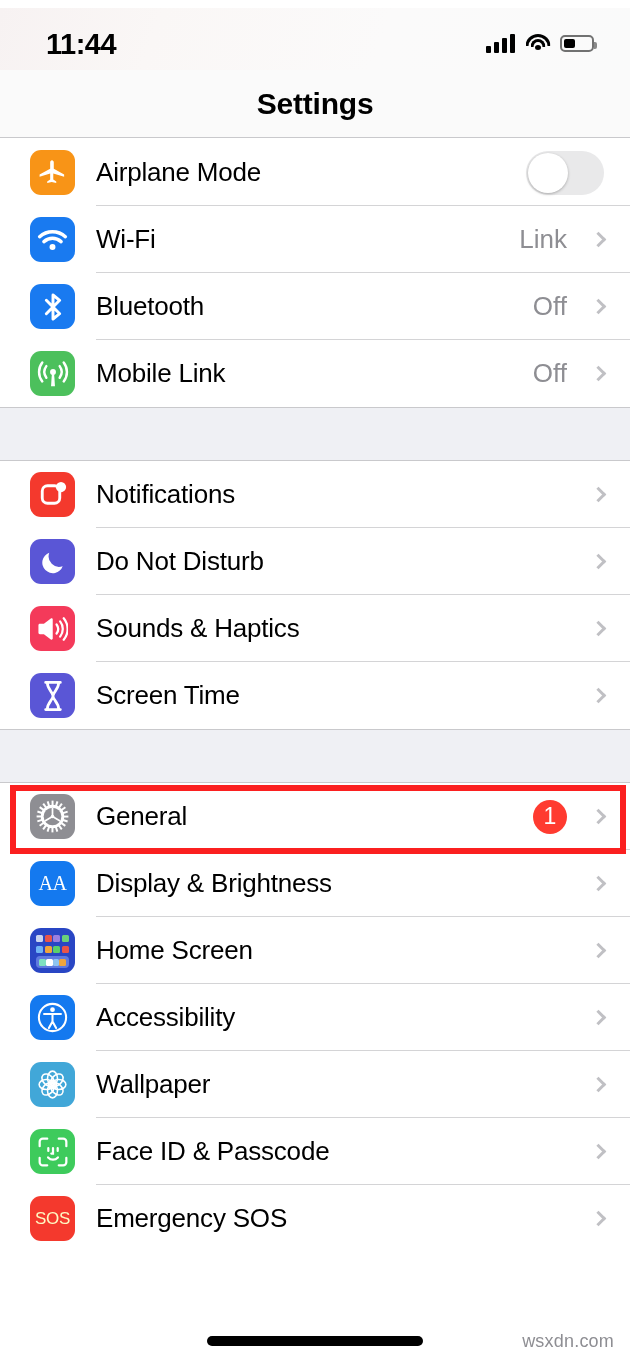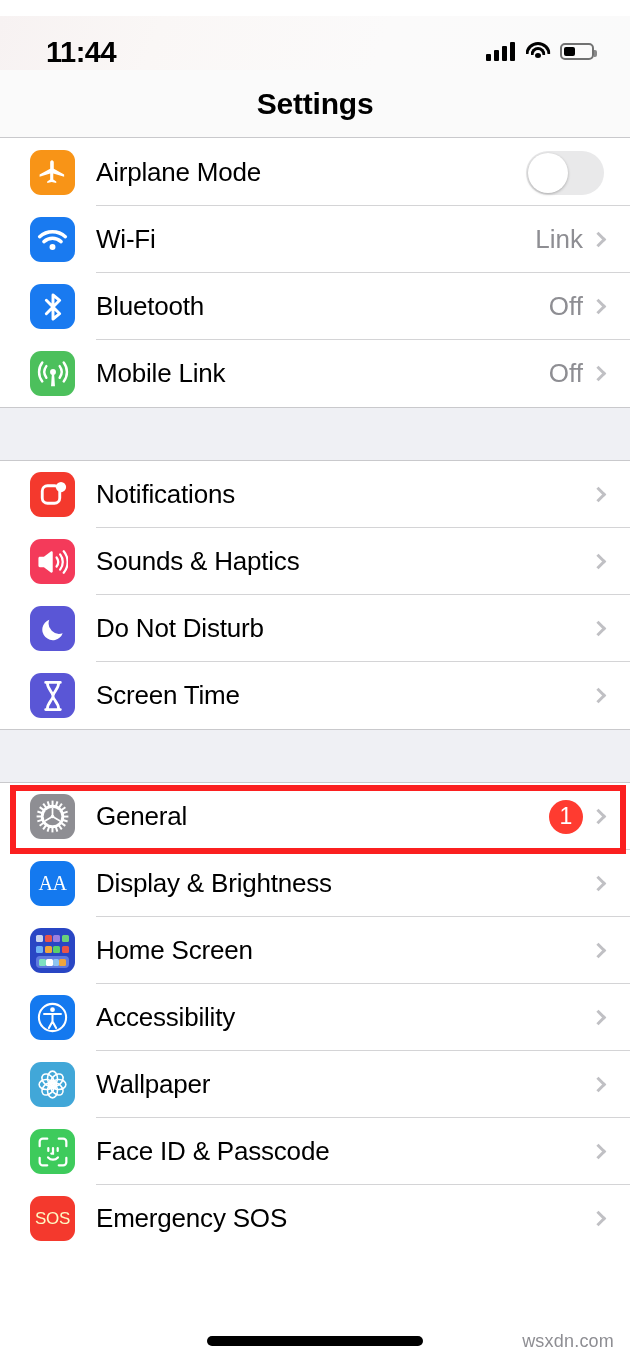--- a/index.html
+++ b/index.html
@@ -10,21 +10,21 @@
     overflow:hidden;
   }
   #phone {
     position:relative;
     width:630px; height:1364px;
     background:#ffffff;
   }
 
   
   .statusbar {
-    position:absolute; top:16px; left:0; width:630px; height:70px;
+    position:absolute; top:8px; left:0; width:630px; height:70px;
     background:linear-gradient(110deg,#f7f2f2 0%,#faf7f6 25%,#fbfafa 60%,#fafafa 100%);
   }
   .sb-time {
     position:absolute; left:46px; top:20px;
     font-size:29px; font-weight:bold; color:#000; letter-spacing:-0.5px;
   }
   .sb-right {
     position:absolute; right:36px; top:22px;
     display:flex; align-items:center; gap:10px; height:26px;
   }
@@ -75,21 +75,21 @@
   .row:last-child .sep { display:none; }
   .icon {
     width:45px; height:45px; margin-left:30px; border-radius:11px;
     flex:none; position:relative; overflow:hidden;
     display:flex; align-items:center; justify-content:center;
   }
   .label {
     margin-left:21px; font-size:26px; color:#000; letter-spacing:-0.2px; white-space:nowrap;
   }
   .right {
-    margin-left:auto; display:flex; align-items:center; gap:8px; padding-right:26px;
+    margin-left:auto; display:flex; align-items:center; gap:24px; padding-right:26px;
   }
   .value { font-size:26px; color:#8e8e93; }
   .chev {
     width:11px; height:11px; border-right:3px solid #c0c0c4; border-top:3px solid #c0c0c4;
     transform:rotate(45deg); margin-left:2px;
   }
   .badge {
     width:34px; height:34px; border-radius:50%; background:#ff3b30;
     color:#fff; font-size:23px; font-weight:500;
     display:flex; align-items:center; justify-content:center;
@@ -267,43 +267,43 @@
         <circle cx="18.4" cy="5.6" r="4.1" fill="#fff"></circle>
             </svg>
           </div>
       <div class="label">Notifications</div>
       <div class="right">
             <span class="chev"></span>
           </div>
       <div class="sep"></div>
     </div>
         <div class="row">
+      <div class="icon ic-dnd">
+            <svg width="28" height="28" viewBox="0 0 24 24">
+              <path fill="#fff" d="M20.3 15.6A9 9 0 018.8 4.1a9 9 0 1011.5 11.5z"></path>
+            </svg>
+          </div>
+      <div class="label">Do Not Disturb</div>
+      <div class="right">
+            <span class="chev"></span>
+          </div>
+      <div class="sep"></div>
+    </div>
+        <div class="row">
       <div class="icon ic-sounds">
             <svg width="31" height="28" viewBox="0 0 26 22">
         <path fill="#fff" d="M11.6 2.2L5.8 6.6H2.4c-.7 0-1.2.5-1.2 1.2v6.4c0 .7.5 1.2 1.2 1.2h3.4l5.8 4.4c.7.5 1.6 0 1.6-.8V3c0-.8-.9-1.3-1.6-.8z"></path>
         <g fill="none" stroke="#fff" stroke-width="1.9" stroke-linecap="round">
           <path d="M16.4 7.2a6.4 6.4 0 010 7.6"></path>
           <path d="M19.4 4.6a10.3 10.3 0 010 12.8"></path>
           <path d="M22.4 2a14 14 0 010 18"></path>
               </g>
             </svg>
           </div>
       <div class="label">Sounds &amp; Haptics</div>
-      <div class="right">
-            <span class="chev"></span>
-          </div>
-      <div class="sep"></div>
-    </div>
-        <div class="row">
-      <div class="icon ic-dnd">
-            <svg width="28" height="28" viewBox="0 0 24 24">
-              <path fill="#fff" d="M20.3 15.6A9 9 0 018.8 4.1a9 9 0 1011.5 11.5z"></path>
-            </svg>
-          </div>
-      <div class="label">Do Not Disturb</div>
       <div class="right">
             <span class="chev"></span>
           </div>
       <div class="sep"></div>
     </div>
         <div class="row">
       <div class="icon ic-screentime">
             <svg width="24" height="32" viewBox="0 0 18 26">
         <path fill="none" stroke="#fff" stroke-width="2.2" stroke-linecap="round" stroke-linejoin="round" d="M3 2h12M3 24h12M4.4 2.5c0 5 4.6 7.4 4.6 10.5s-4.6 5.5-4.6 10.5M13.6 2.5c0 5-4.6 7.4-4.6 10.5s4.6 5.5 4.6 10.5"></path>
             </svg>

